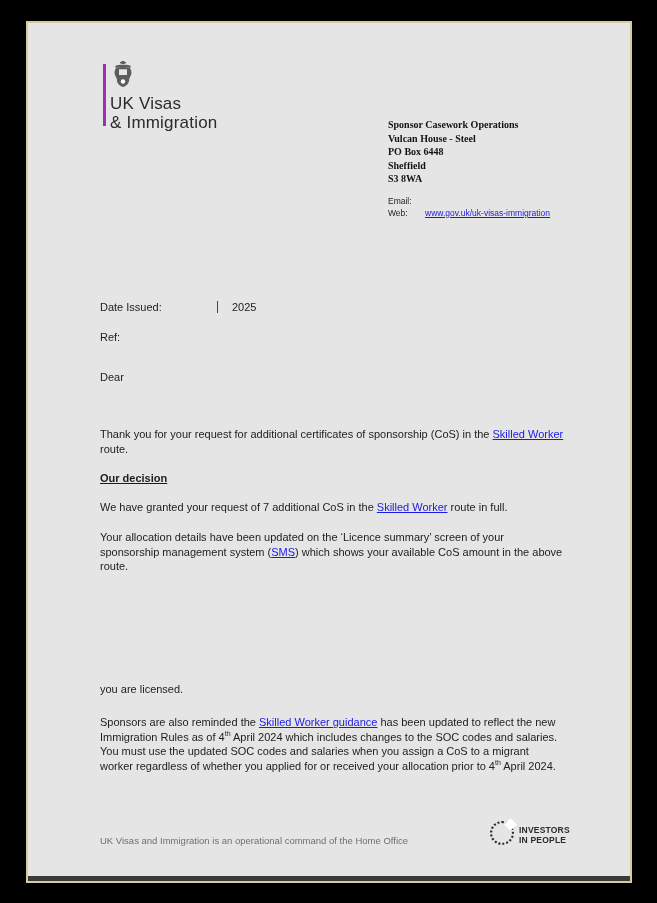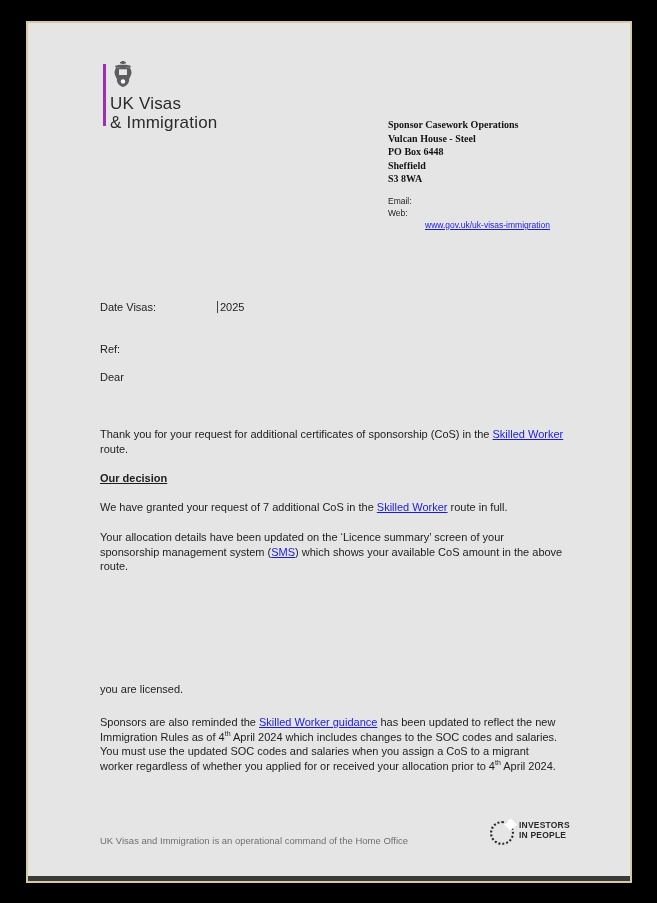--- a/index.html
+++ b/index.html
@@ -49,51 +49,50 @@
     position: absolute; left: 360px; top: 172px;
     font-size: 8.5px; line-height: 12px; color: #222;
   }
   .contact-row { display: flex; }
   .contact-label { width: 37px; }
   
   .meta-line { position: absolute; left: 72px; font-size: 11px; color: #1d1d1d; }
   .date-line { top: 278px; }
   .date-value {
     position: absolute; left: 117px; top: 0;
-    border-left: 1px solid #444; padding-left: 2px;
+    border-left: 1px solid #444; padding-left: 14px;
   }
-  .ref-line { top: 320px; }
+  .ref-line { top: 308px; }
   .dear-line { top: 348px; }
   
   .body-text {
     position: absolute; left: 72px;
     width: 464px;
     font-size: 11px; line-height: 14.6px; color: #1d1d1d;
   }
   .p1 { top: 404px; }
   .heading { top: 448px; font-weight: bold; text-decoration: underline; }
   .p2 { top: 477px; }
   .p3 { top: 507px; }
   .fragment { top: 659px; }
   .p4 { top: 692px; }
   a.doc-link, .doc-link {
     color: #1a1ae6;
     text-decoration: underline;
     cursor: pointer;
-    margin-top: 12px;
   }
   sup { font-size: 7px; vertical-align: super; line-height: 0; }
   
   .footer-text {
     position: absolute; left: 72px; top: 812px;
     font-size: 9.5px; color: #6f6f6f;
   }
   .iip {
     position: absolute; left: 462px; top: 798px;
-    display: flex; align-items: flex-start; gap: 5px;
+    display: flex; align-items: flex-end; gap: 5px;
     color: #2a2a2a;
   }
   .wreath {
     width: 24px; height: 24px;
     border: 2.5px dotted #2a2a2a;
     border-radius: 50%;
     position: relative;
   }
   .wreath::after {
     content: "";
@@ -144,21 +143,21 @@
       <span class="contact-label">Email:</span>
       <span></span>
     </div>
     <div class="contact-row">
       <span class="contact-label">Web:</span>
       <a class="doc-link">www.gov.uk/uk-visas-immigration</a>
     </div>
   </div>
 
   <div class="meta-line date-line">
-    <span>Date Visas:</span>
+    <span>Date Issued:</span>
     <span class="date-value">2025</span>
   </div>
   <div class="meta-line ref-line">
     <span>Ref:</span>
   </div>
   <div class="meta-line dear-line">
     <span>Dear</span>
   </div>
 
   <div class="body-text p1">

